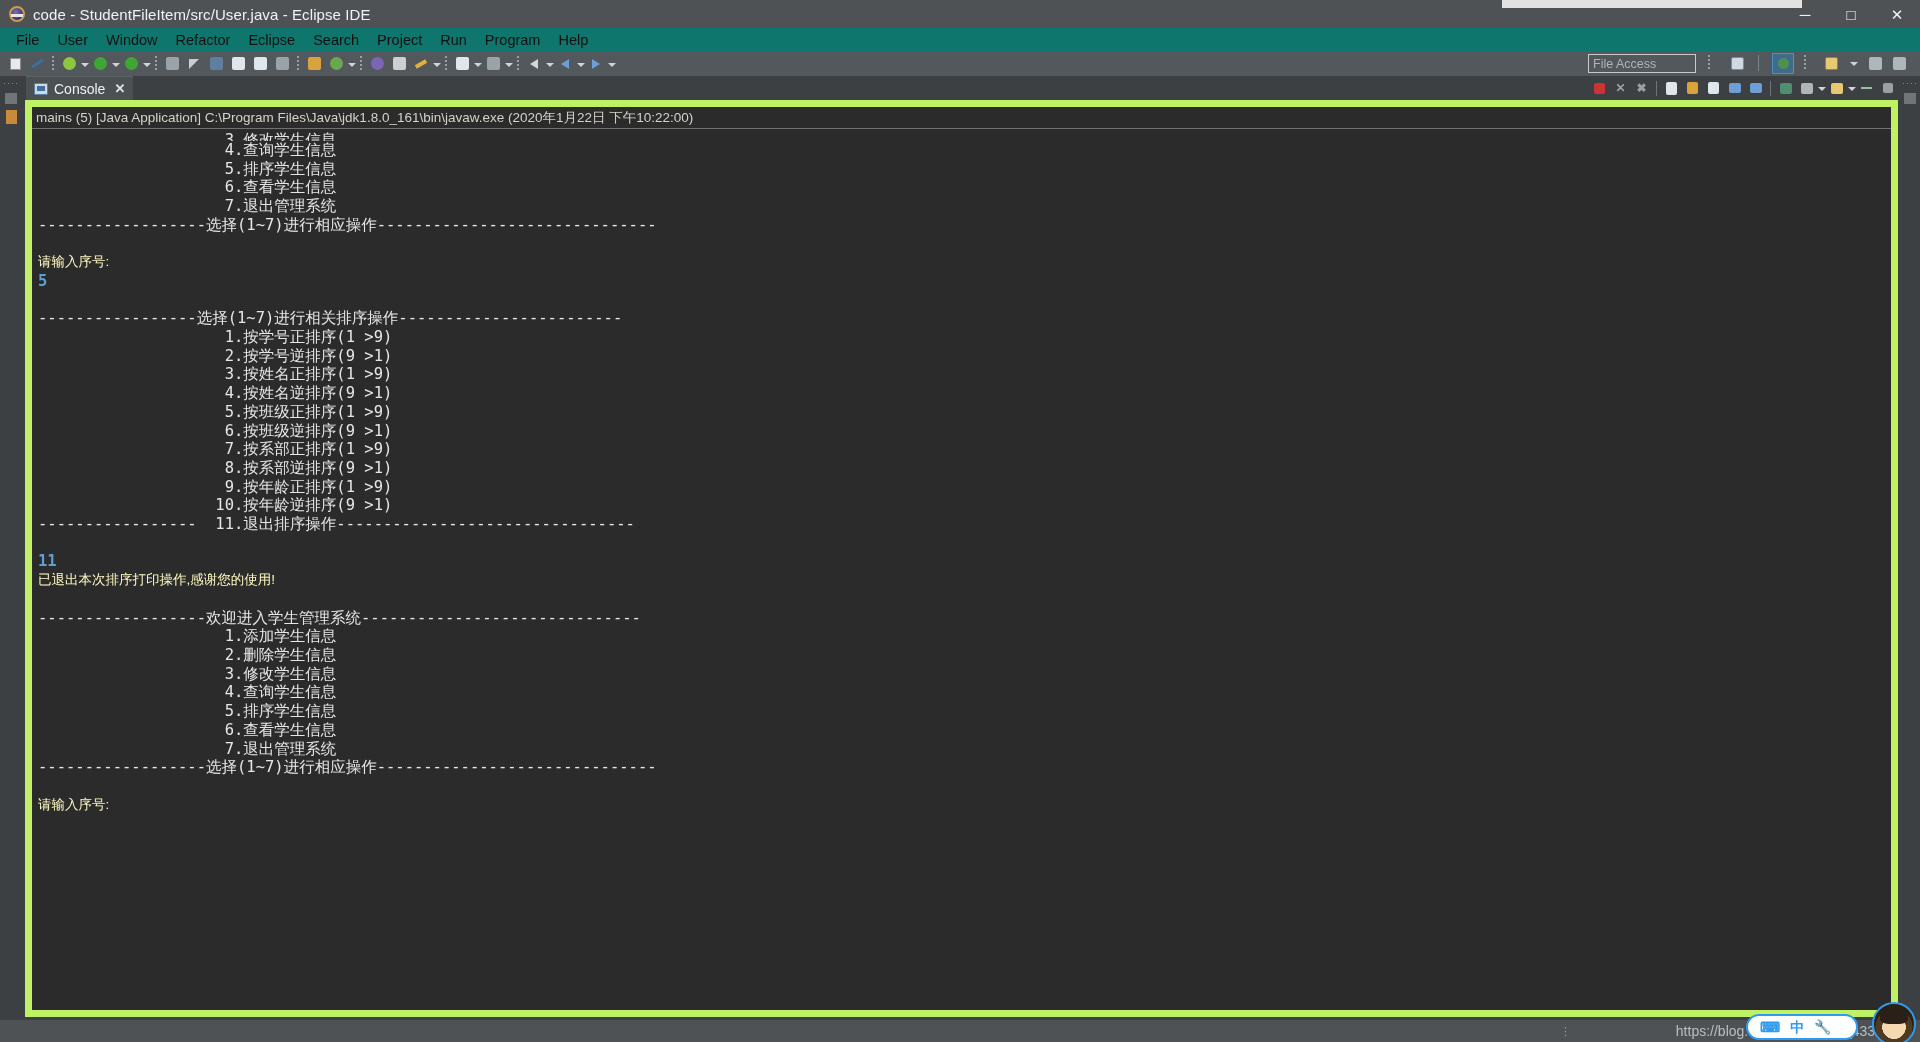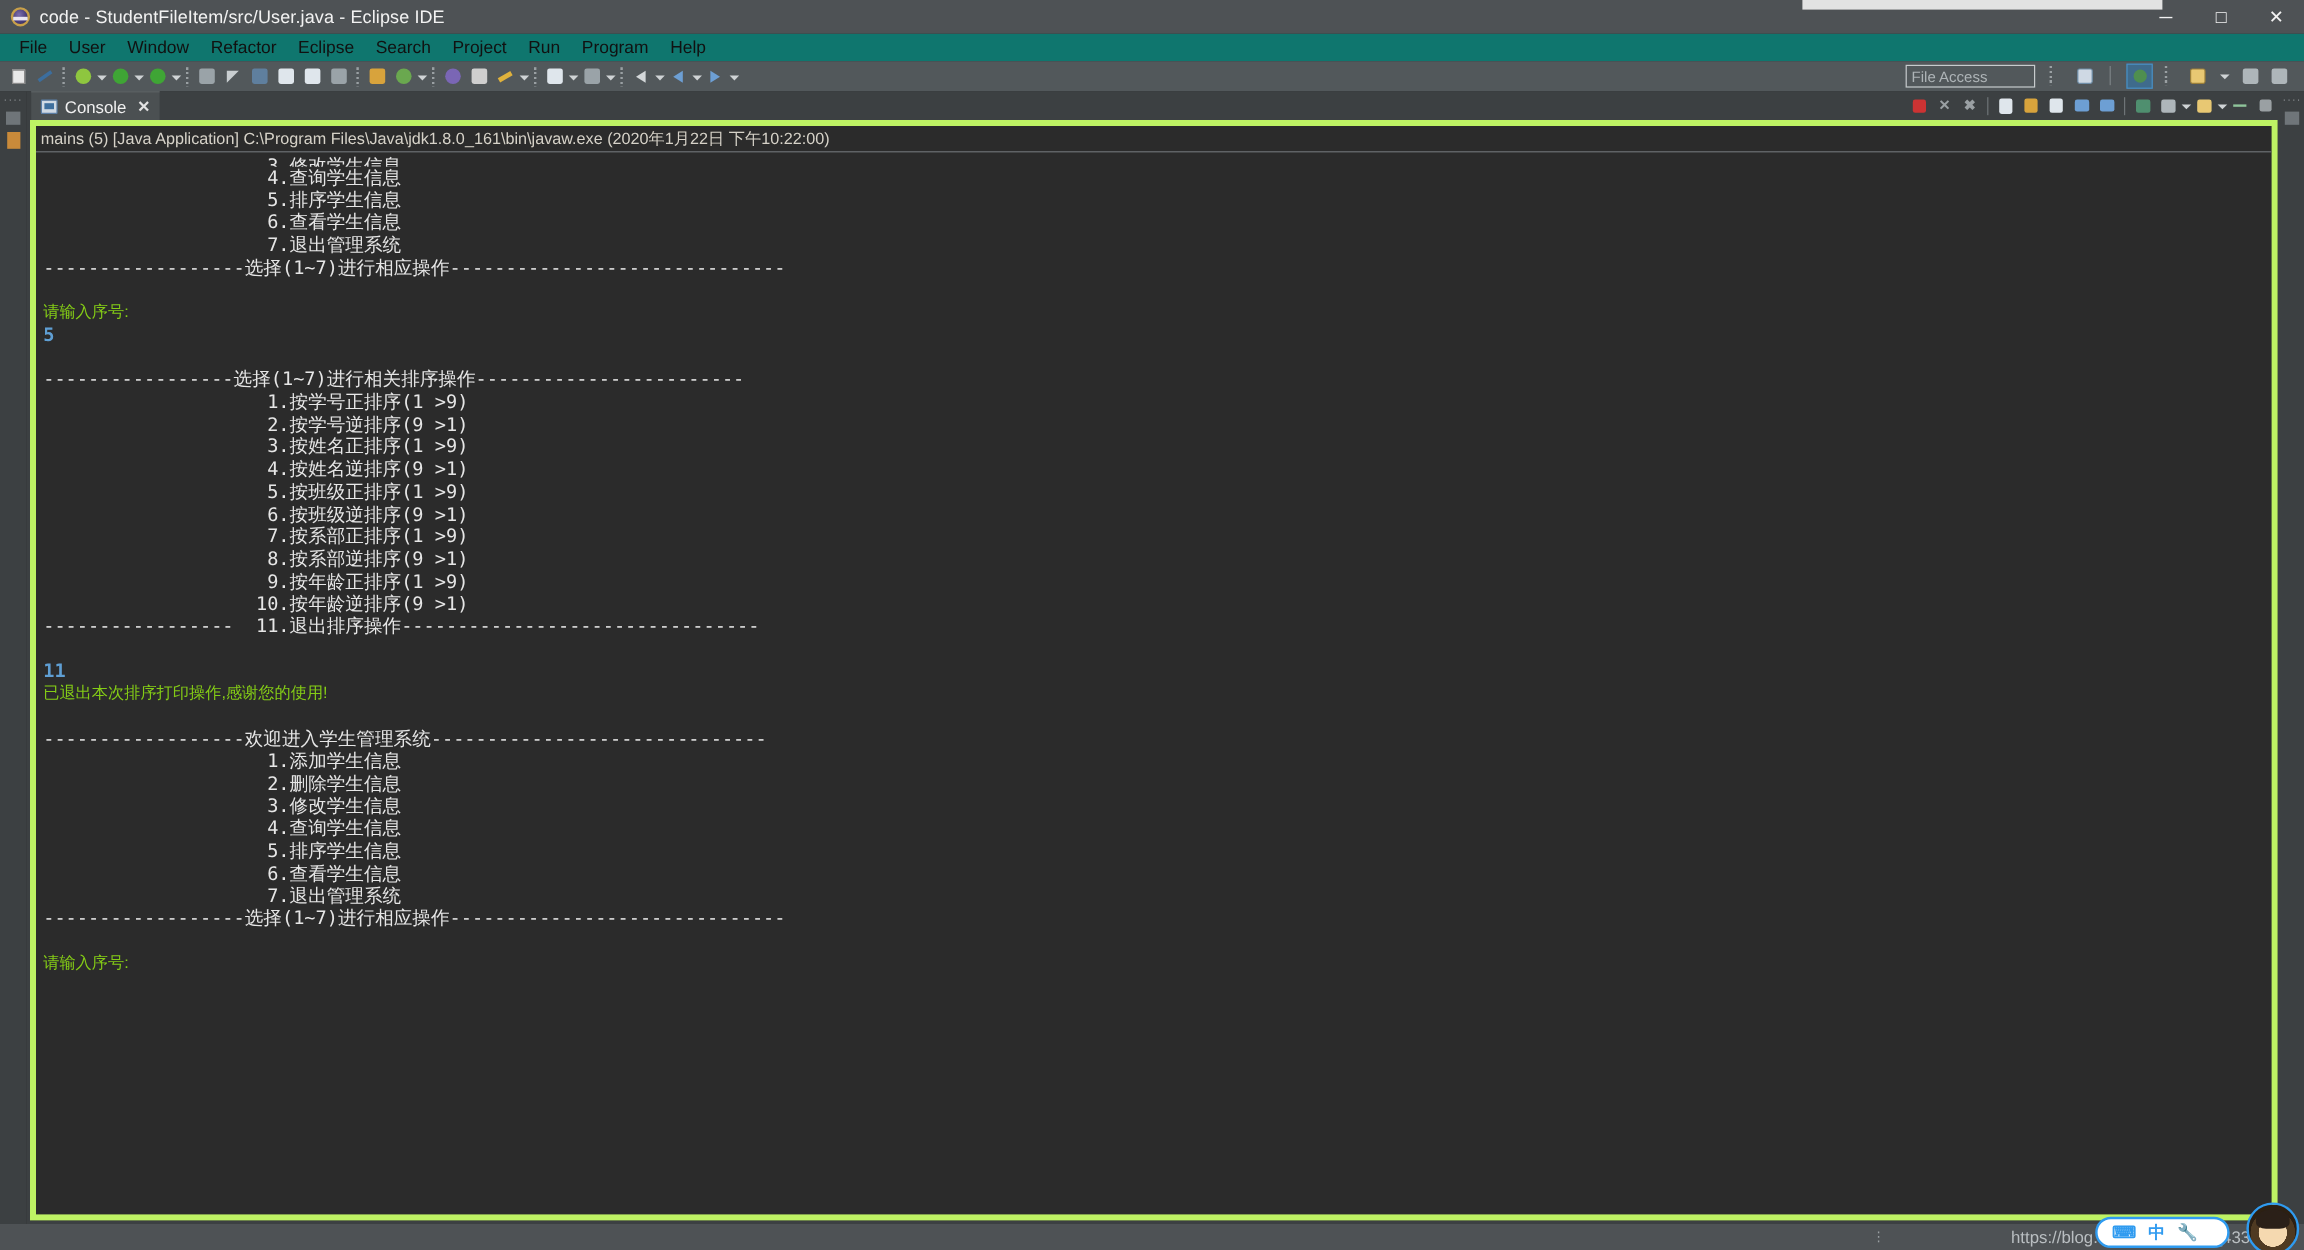--- a/index.html
+++ b/index.html
@@ -115,41 +115,41 @@
   .console-tools {
     position: absolute; right: 2px; top: 1px; height: 22px;
     display: flex; align-items: center;
   }
   .ct { width: 19px; height: 19px; margin: 0 1px; display: inline-flex;
         align-items: center; justify-content: center; font-size: 12px; flex: none; }
   .ct-bar { width: 1px; height: 15px; background: #6e7477; margin: 0 4px; flex:none; }
 
   .console-body {
     position: absolute; left: 3px; right: 2px; top: 24px; bottom: 3px;
-    background: #2b2b2b; border: 5px solid #bef264; overflow: hidden;
+    background: #2b2b2b; border: 7px solid #bef264; overflow: hidden;
   }
   .launch-line {
     color: #d6d2c8; font-size: 13.5px; padding: 2px 0 1px 4px; white-space: nowrap;
     font-family: "Liberation Sans", sans-serif;
   }
   .launch-rule { height: 1px; background: #6d7174; margin: 0 0 0 0; }
 
   .out {
     position: relative;
     padding: 2px 0 0 6px;
     color: #e6e6e6;
     font-family: "DejaVu Sans Mono", monospace;
     font-size: 15.5px;
     line-height: 18.7px;
     white-space: pre;
   }
   .out .row { white-space: pre; }
   .out .blue { color: #5f9fd4; font-weight: bold; }
   .out .small {
-    font-family: "Liberation Sans", sans-serif; font-size: 13.5px; color: #84cc16;
+    font-family: "Liberation Sans", sans-serif; font-size: 13.5px; color: #fef9c3;
   }
   .out .clip { display: block; height: 10px; overflow: hidden; }
 
   
   .statusbar {
     position: absolute; left: 0; right: 0; bottom: 0; height: 22px;
     background: #4e5255; display: flex; align-items: center;
   }
   .status-grip {
     margin-left: 1560px; color: #9aa0a3; font-size: 11px; letter-spacing: 1px;

